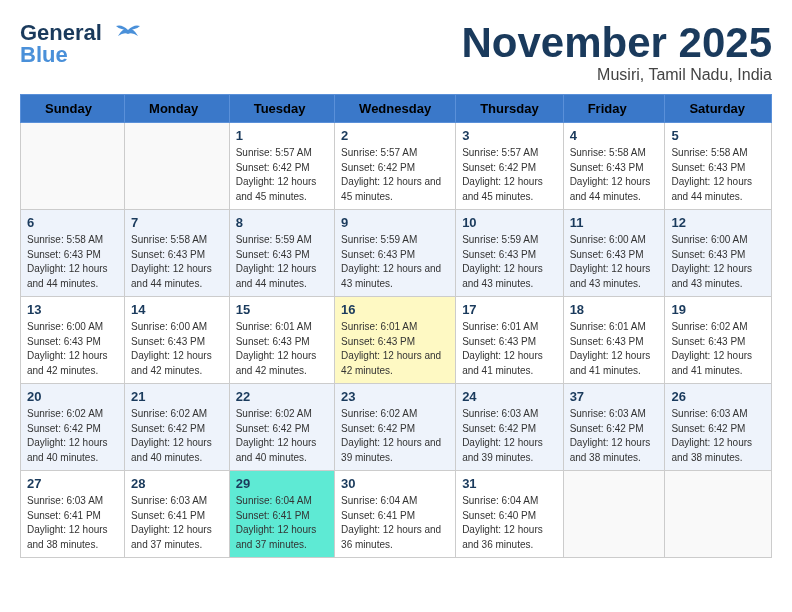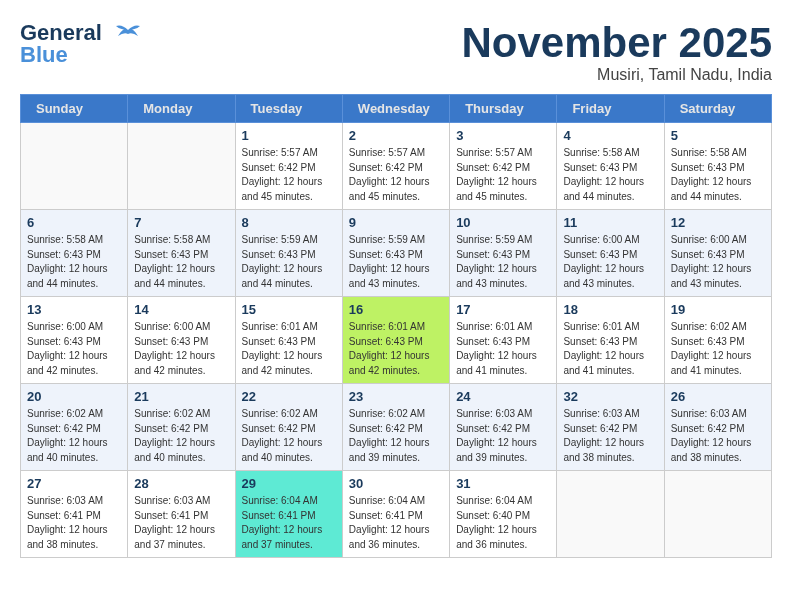--- a/index.html
+++ b/index.html
@@ -39,24 +39,24 @@
       font-size: 16px;
       color: #444;
     }
     table {
       width: 100%;
       border-collapse: collapse;
       border: 1px solid #ccc;
     }
     th {
       background-color: #3a78c9;
-      color: #e5e5e5;
+      color: #000000;
       font-size: 13px;
       font-weight: bold;
-      padding: 6px 15px;
+      padding: 6px 24px;
       text-align: left;
       border: 1px solid #5a90d9;
     }
     td {
       width: 14.28%;
       vertical-align: top;
       padding: 5px 6px;
       border: 1px solid #ccc;
       font-size: 10.5px;
       color: #333;
@@ -203,21 +203,21 @@
           <div class="day-info" style="white-space: pre-wrap;">Sunrise: 6:00 AM
 Sunset: 6:43 PM
 Daylight: 12 hours and 42 minutes.</div>
         </td>
         <td style="background: rgb(255, 255, 255);">
           <div class="day-number">15</div>
           <div class="day-info" style="white-space: pre-wrap;">Sunrise: 6:01 AM
 Sunset: 6:43 PM
 Daylight: 12 hours and 42 minutes.</div>
         </td>
-        <td style="background: #bef264;">
+        <td style="background: #fef9c3;">
           <div class="day-number">16</div>
           <div class="day-info" style="white-space: pre-wrap;">Sunrise: 6:01 AM
 Sunset: 6:43 PM
 Daylight: 12 hours and 42 minutes.</div>
         </td>
         <td style="background: rgb(255, 255, 255);">
           <div class="day-number">17</div>
           <div class="day-info" style="white-space: pre-wrap;">Sunrise: 6:01 AM
 Sunset: 6:43 PM
 Daylight: 12 hours and 41 minutes.</div>
@@ -260,21 +260,21 @@
 Sunset: 6:42 PM
 Daylight: 12 hours and 39 minutes.</div>
         </td>
         <td style="background: rgb(238, 243, 251);">
           <div class="day-number">24</div>
           <div class="day-info" style="white-space: pre-wrap;">Sunrise: 6:03 AM
 Sunset: 6:42 PM
 Daylight: 12 hours and 39 minutes.</div>
         </td>
         <td style="background: rgb(238, 243, 251);">
-          <div class="day-number">32</div>
+          <div class="day-number">37</div>
           <div class="day-info" style="white-space: pre-wrap;">Sunrise: 6:03 AM
 Sunset: 6:42 PM
 Daylight: 12 hours and 38 minutes.</div>
         </td>
         <td style="background: rgb(238, 243, 251);">
           <div class="day-number">26</div>
           <div class="day-info" style="white-space: pre-wrap;">Sunrise: 6:03 AM
 Sunset: 6:42 PM
 Daylight: 12 hours and 38 minutes.</div>
         </td>

